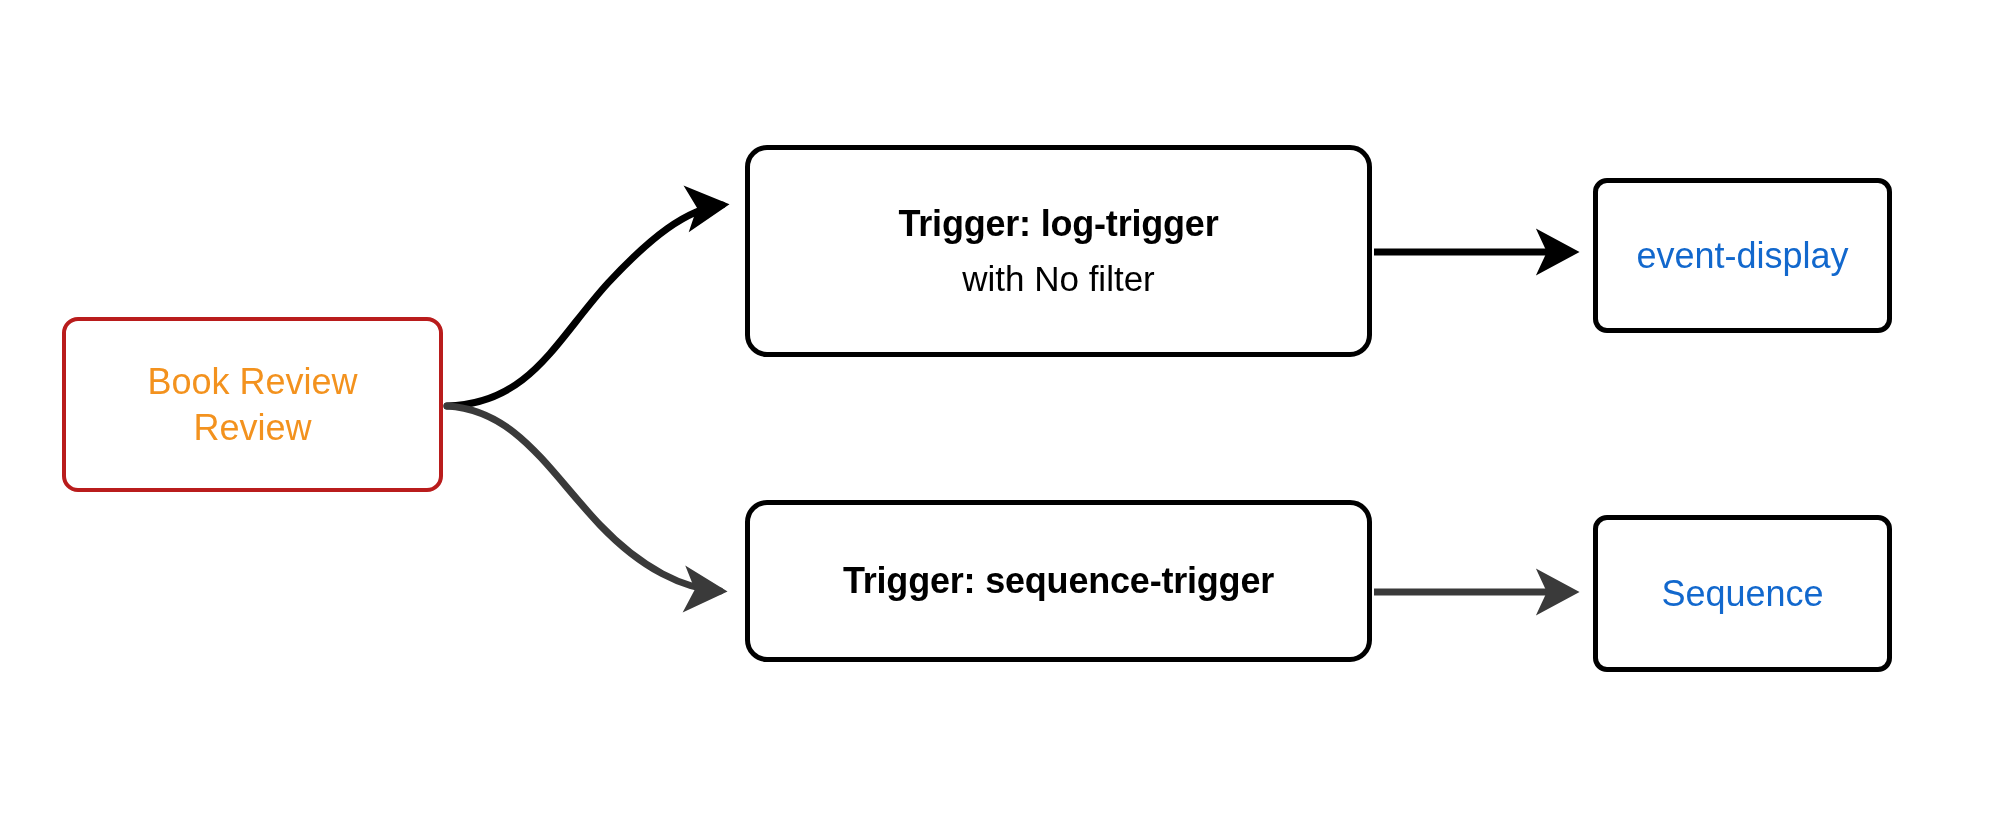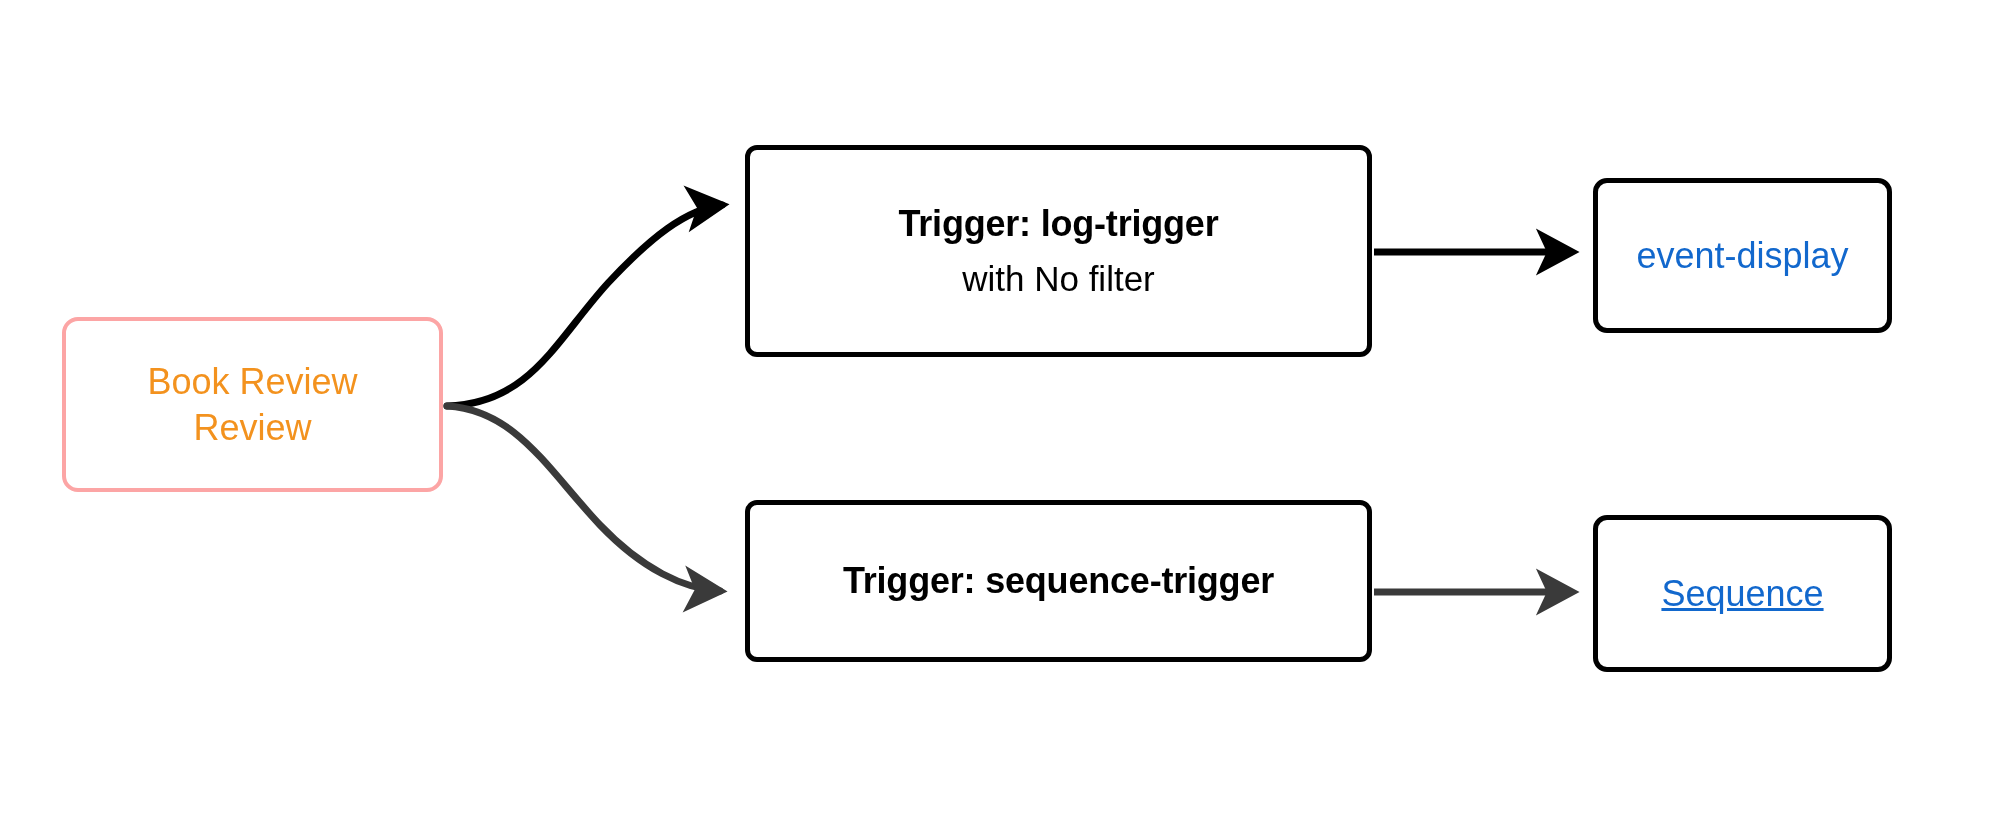--- a/index.html
+++ b/index.html
@@ -41,34 +41,34 @@
     display: block;
     white-space: nowrap;
   }
 
   
   .node.broker {
     left: 62px;
     top: 317px;
     width: 381px;
     height: 175px;
-    border: 4px solid #fca5a5;
+    border: 4px solid #b91c1c;
     border-radius: 16px;
     color: #f3921e;
     font-size: 36px;
     font-weight: 400;
   }
   .node.broker .node-line { padding: 1px 0; }
 
   
   .node.trigger {
     left: 745px;
     width: 627px;
     border: 5px solid #000000;
-    border-radius: 12px;
+    border-radius: 22px;
     color: #000000;
   }
   .node.trigger.top {
     top: 145px;
     height: 212px;
   }
   .node.trigger.bottom {
     top: 500px;
     height: 162px;
   }
@@ -93,21 +93,20 @@
     font-size: 36px;
     font-weight: 400;
   }
   .node.sink.display {
     top: 178px;
     height: 155px;
   }
   .node.sink.sequence {
     top: 515px;
     height: 157px;
-    text-decoration: underline;
   }
 </style>
 </head>
 <body>
 
 <div id="canvas">
 
   <svg id="edges" width="1999" height="831" viewBox="0 0 1999 831" xmlns="http://www.w3.org/2000/svg">
     <defs>
       <marker id="arrow-black" viewBox="0 0 12 12" refX="9.2" refY="6" markerWidth="7.2" markerHeight="7.2" orient="auto-start-reverse">

